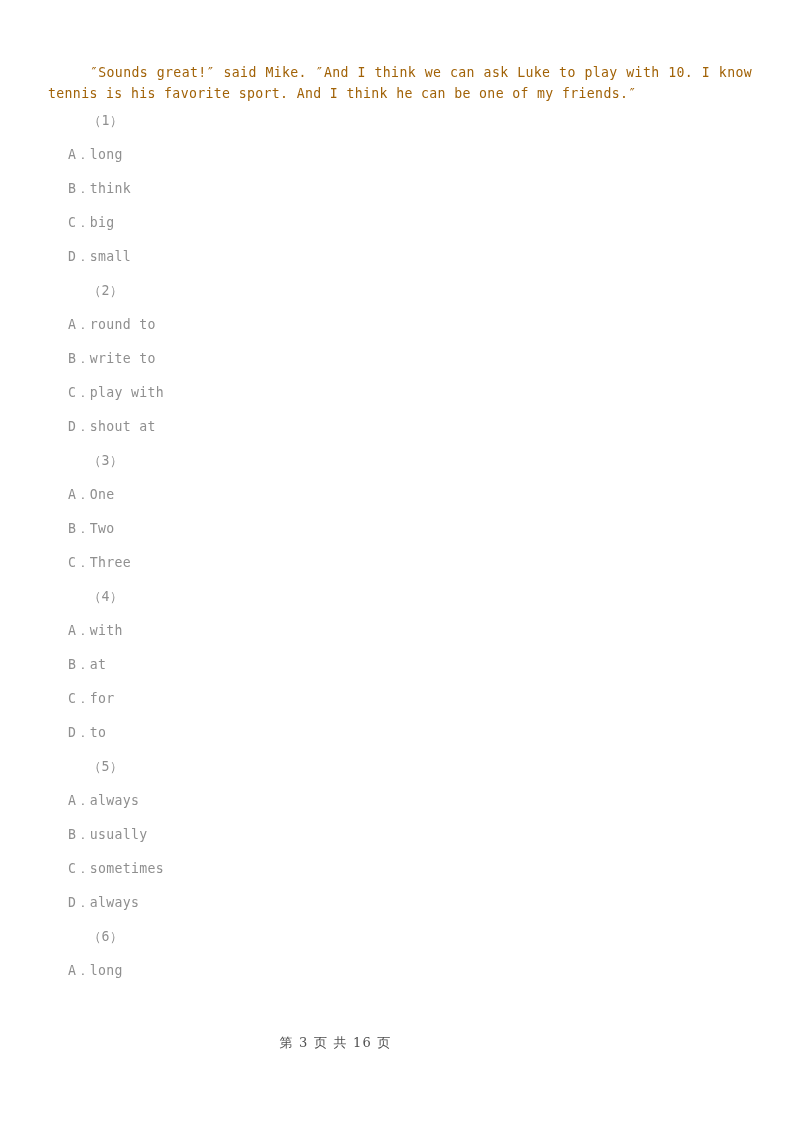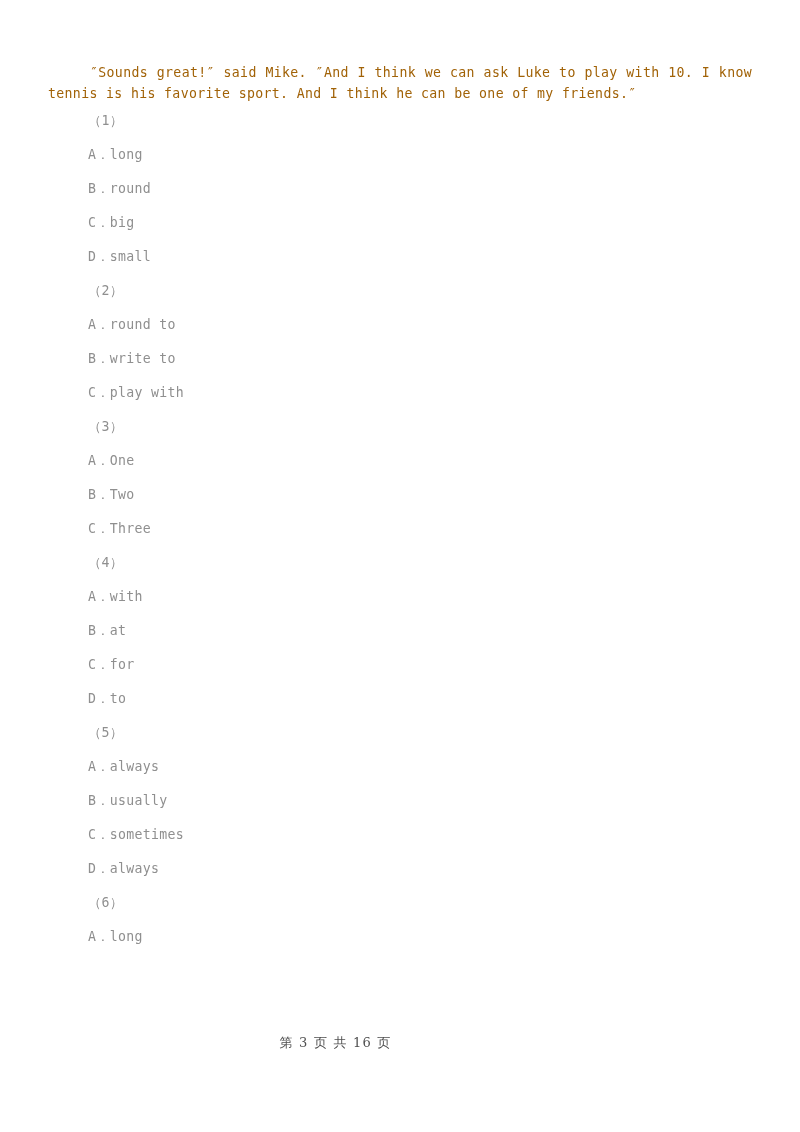--- a/index.html
+++ b/index.html
@@ -58,21 +58,21 @@
     padding-left: 88px;
     font-size: 13.2px;
     letter-spacing: 0.3px;
     color: #8f8f8f;
   }
 
   .opt {
     position: relative;
     height: 34px;
     line-height: 34px;
-    padding-left: 88px;
+    padding-left: 68px;
     font-size: 13.2px;
     letter-spacing: 0.3px;
     color: #8f8f8f;
     white-space: pre;
   }
 
   .opt .letter {
     display: inline;
   }
 
@@ -94,29 +94,30 @@
 <body>
 
 <div class="page">
 
   <p class="passage">″Sounds great!″ said Mike. ″And I think we can ask Luke to play with 10. I know tennis is his favorite sport. And I think he can be one of my friends.″</p>
 
   <div class="questions">
       <div class="qgroup">
         <div class="qnum">（1）</div>
         <div class="opt"><span class="letter">A</span><span class="sep">．</span><span class="otext">long</span></div>
-        <div class="opt"><span class="letter">B</span><span class="sep">．</span><span class="otext">round</span></div>
+        <div class="opt"><span class="letter">B</span><span class="sep">．</span><span class="otext">think</span></div>
         <div class="opt"><span class="letter">C</span><span class="sep">．</span><span class="otext">big</span></div>
         <div class="opt"><span class="letter">D</span><span class="sep">．</span><span class="otext">small</span></div>
       </div>
       <div class="qgroup">
         <div class="qnum">（2）</div>
         <div class="opt"><span class="letter">A</span><span class="sep">．</span><span class="otext">round to</span></div>
         <div class="opt"><span class="letter">B</span><span class="sep">．</span><span class="otext">write to</span></div>
         <div class="opt"><span class="letter">C</span><span class="sep">．</span><span class="otext">play with</span></div>
+        <div class="opt"><span class="letter">D</span><span class="sep">．</span><span class="otext">shout at</span></div>
       </div>
       <div class="qgroup">
         <div class="qnum">（3）</div>
         <div class="opt"><span class="letter">A</span><span class="sep">．</span><span class="otext">One</span></div>
         <div class="opt"><span class="letter">B</span><span class="sep">．</span><span class="otext">Two</span></div>
         <div class="opt"><span class="letter">C</span><span class="sep">．</span><span class="otext">Three</span></div>
       </div>
       <div class="qgroup">
         <div class="qnum">（4）</div>
         <div class="opt"><span class="letter">A</span><span class="sep">．</span><span class="otext">with</span></div>

